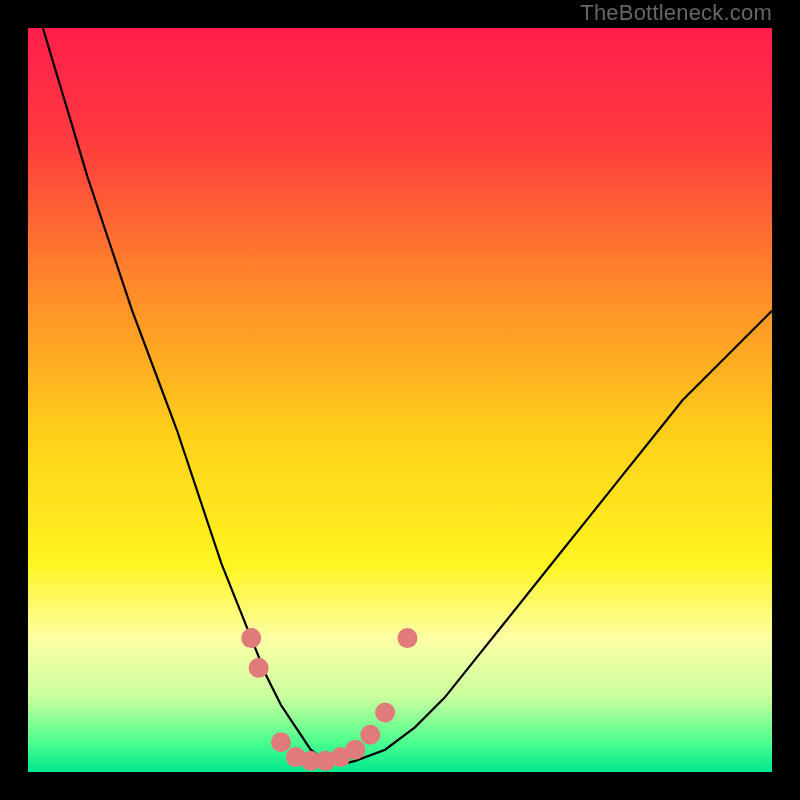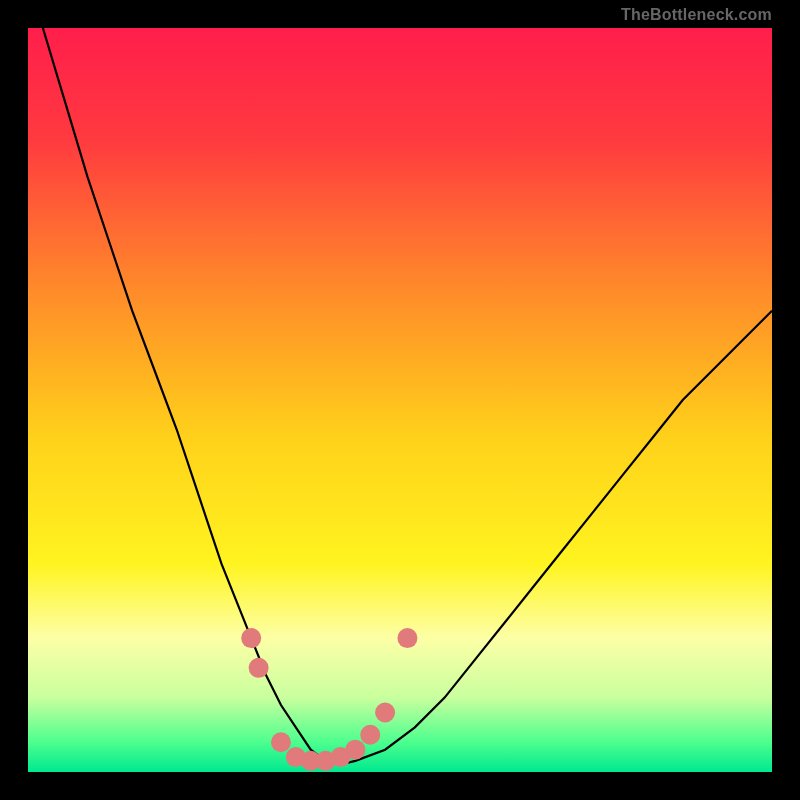--- a/index.html
+++ b/index.html
@@ -22,28 +22,27 @@
   .plot-area {
     position: absolute;
     top: 28px;
     left: 28px;
     width: 744px;
     height: 744px;
     overflow: hidden;
   }
   .watermark {
     position: absolute;
-    top: 6px;
+    top: 0;
     right: 28px;
     color: #666;
-    font-size: 16px;
+    font-size: 22px;
     font-family: Arial, sans-serif;
     letter-spacing: 0.2px;
     z-index: 10;
-    font-weight: bold;
   }
   svg {
     display: block;
   }
 </style>
 </head>
 <body>
 
 <div class="outer-frame">
 

